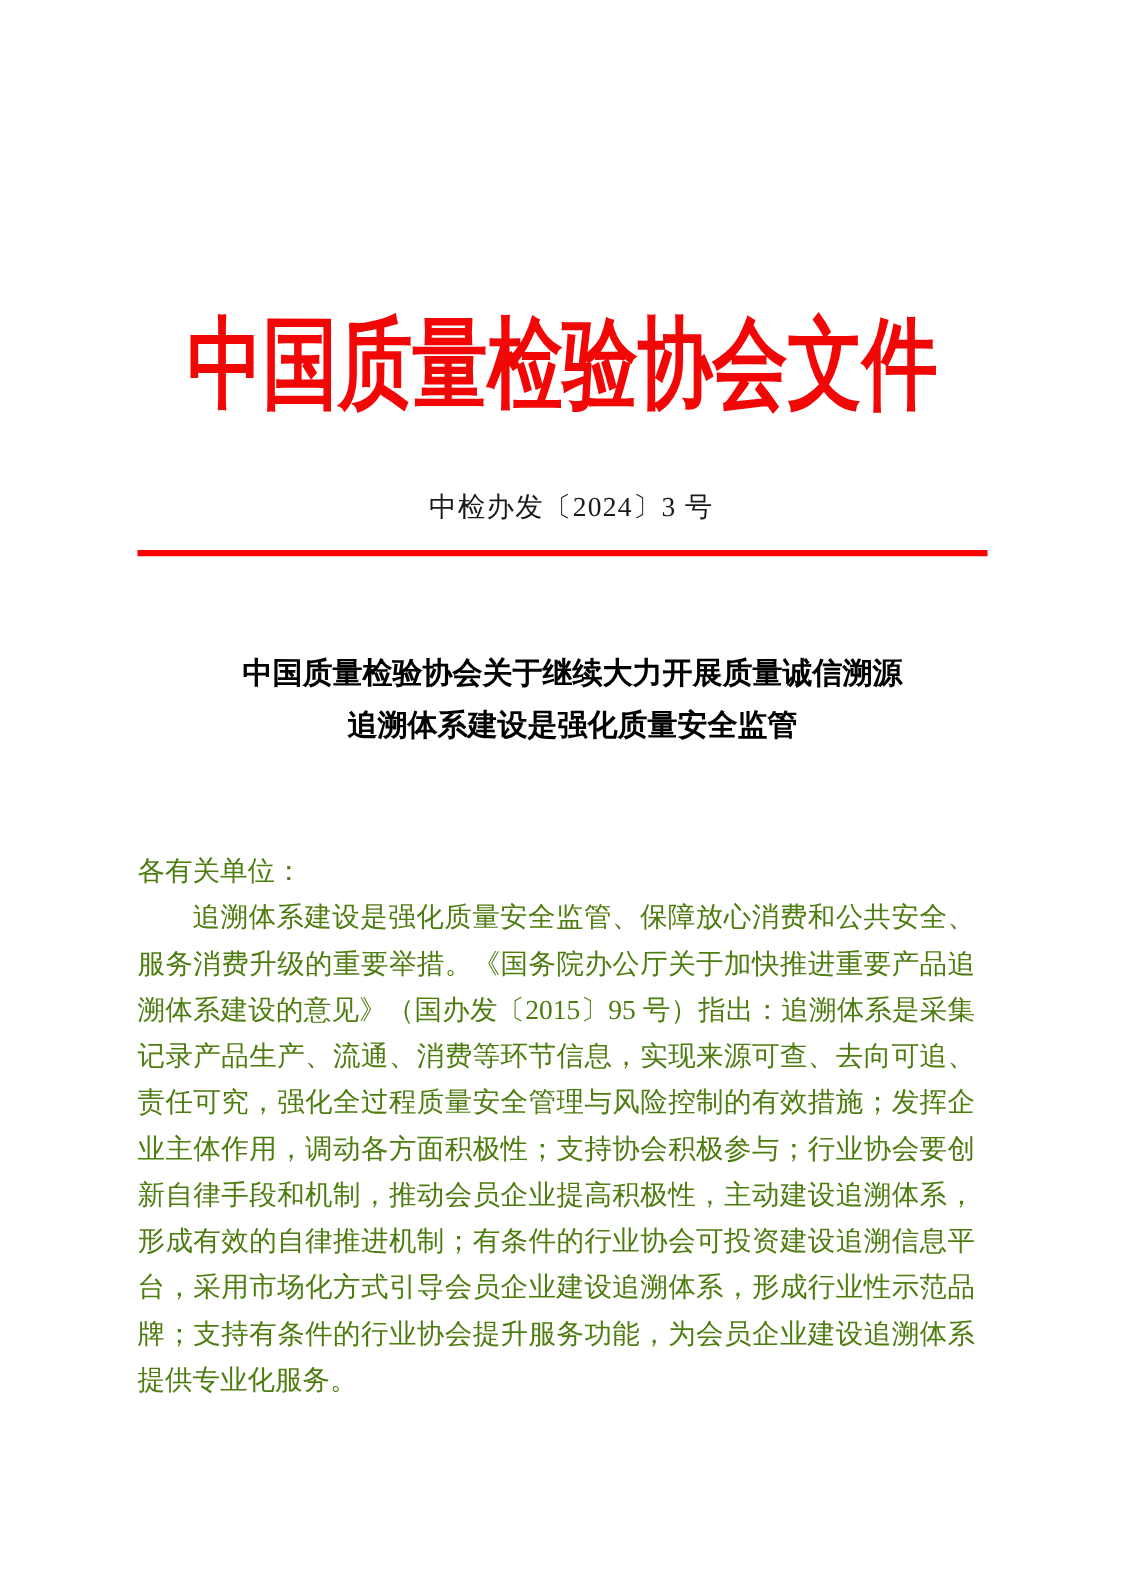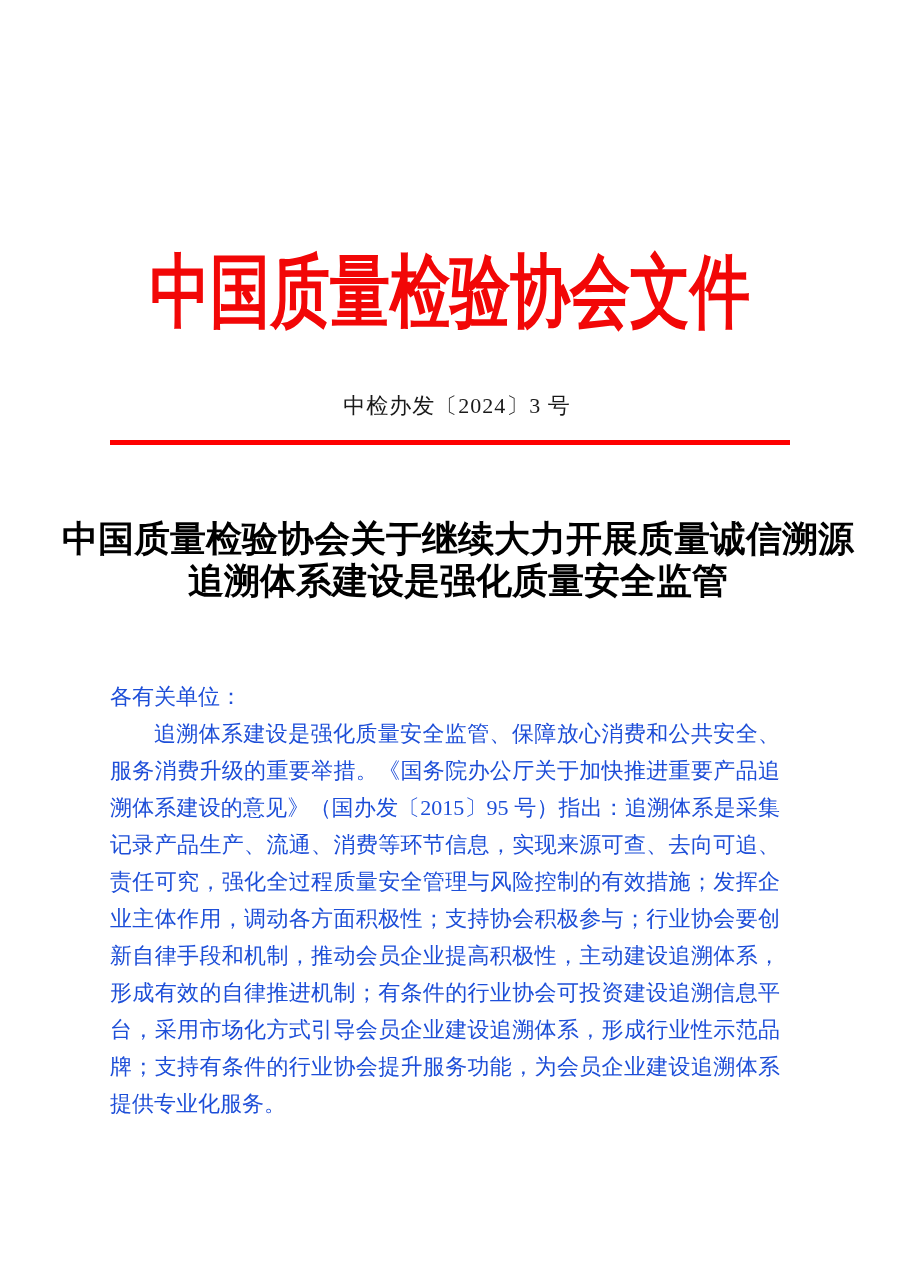--- a/index.html
+++ b/index.html
@@ -59,34 +59,34 @@
     height:5px;
     background:var(--rule-red);
   }
   
   .notice-title{
     position:absolute;
     top:518px;
     left:60px;
     right:44px;
     text-align:center;
-    font-size:36px;
+    font-size:24px;
     font-weight:bold;
     line-height:42px;
     color:#000000;
   }
   
   .body-text{
     position:absolute;
     top:678px;
     left:110px;
     right:120px;
     font-size:22px;
     line-height:37px;
-    color:#1d4ed8;
+    color:#4d7c0f;
     text-align:justify;
   }
   .body-text p.indent{
     text-indent:2em;
   }
   
   .page-num{
     position:absolute;
     top:1172px;
     right:133px;

